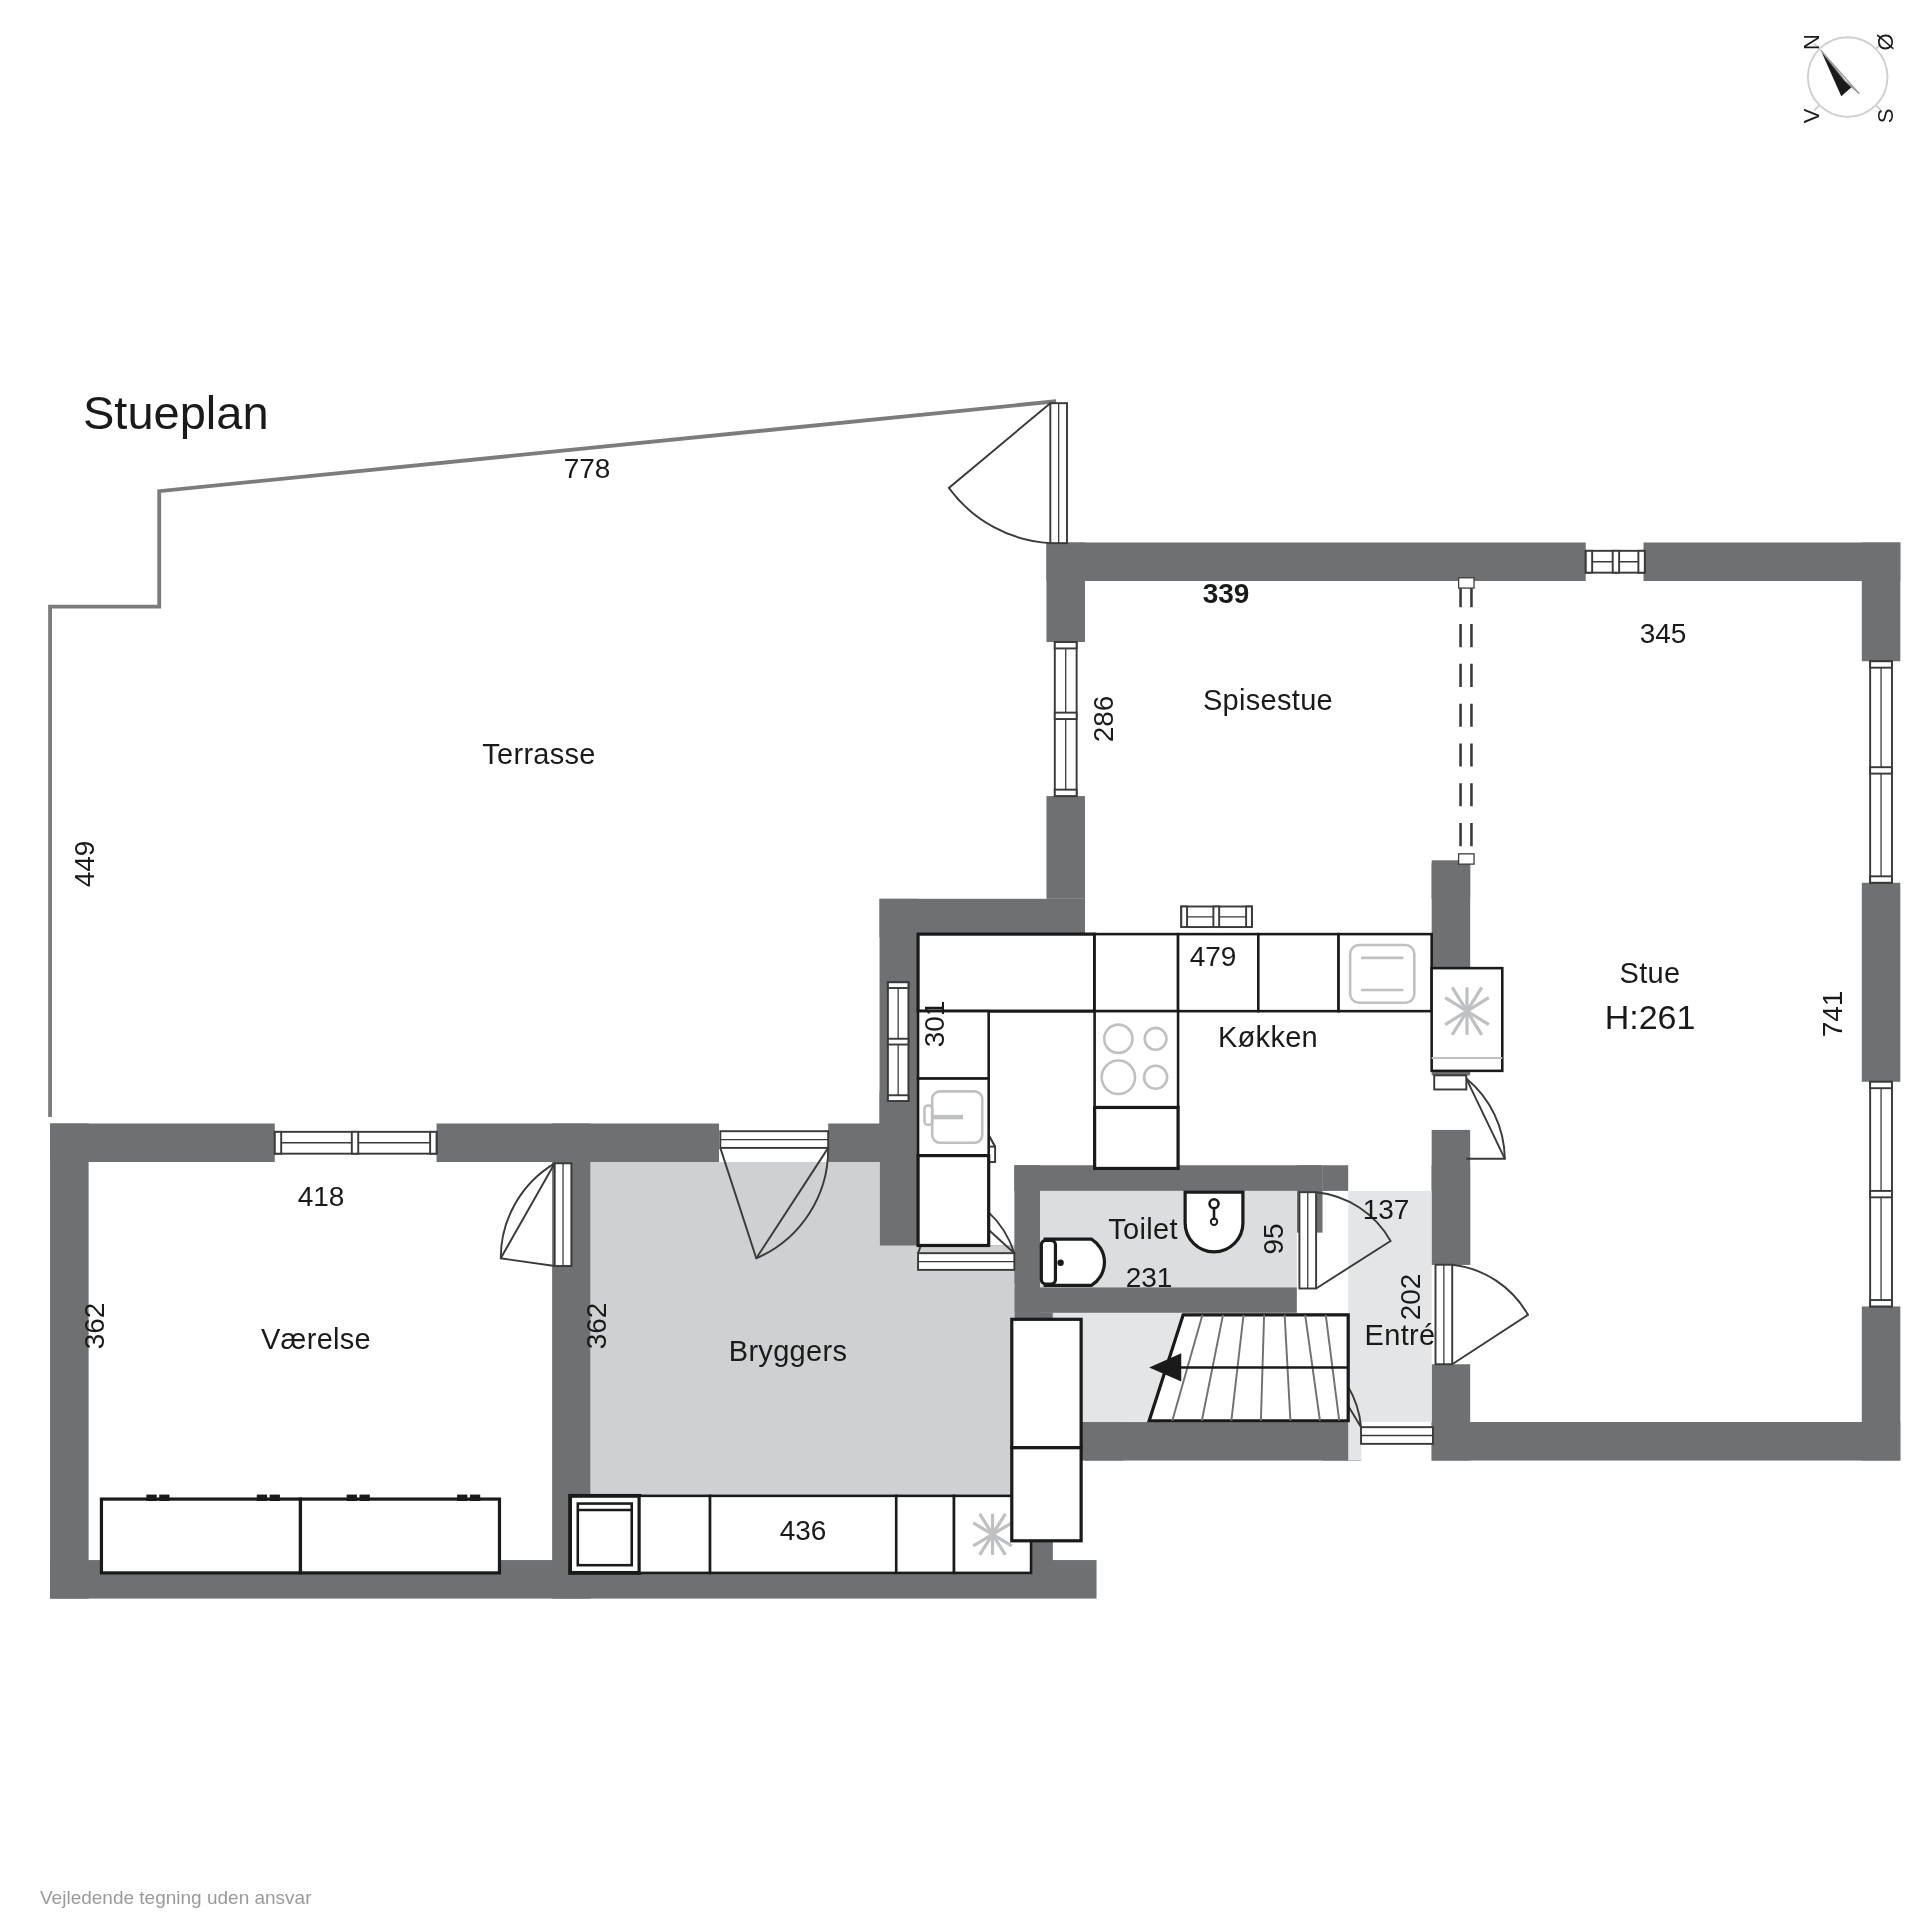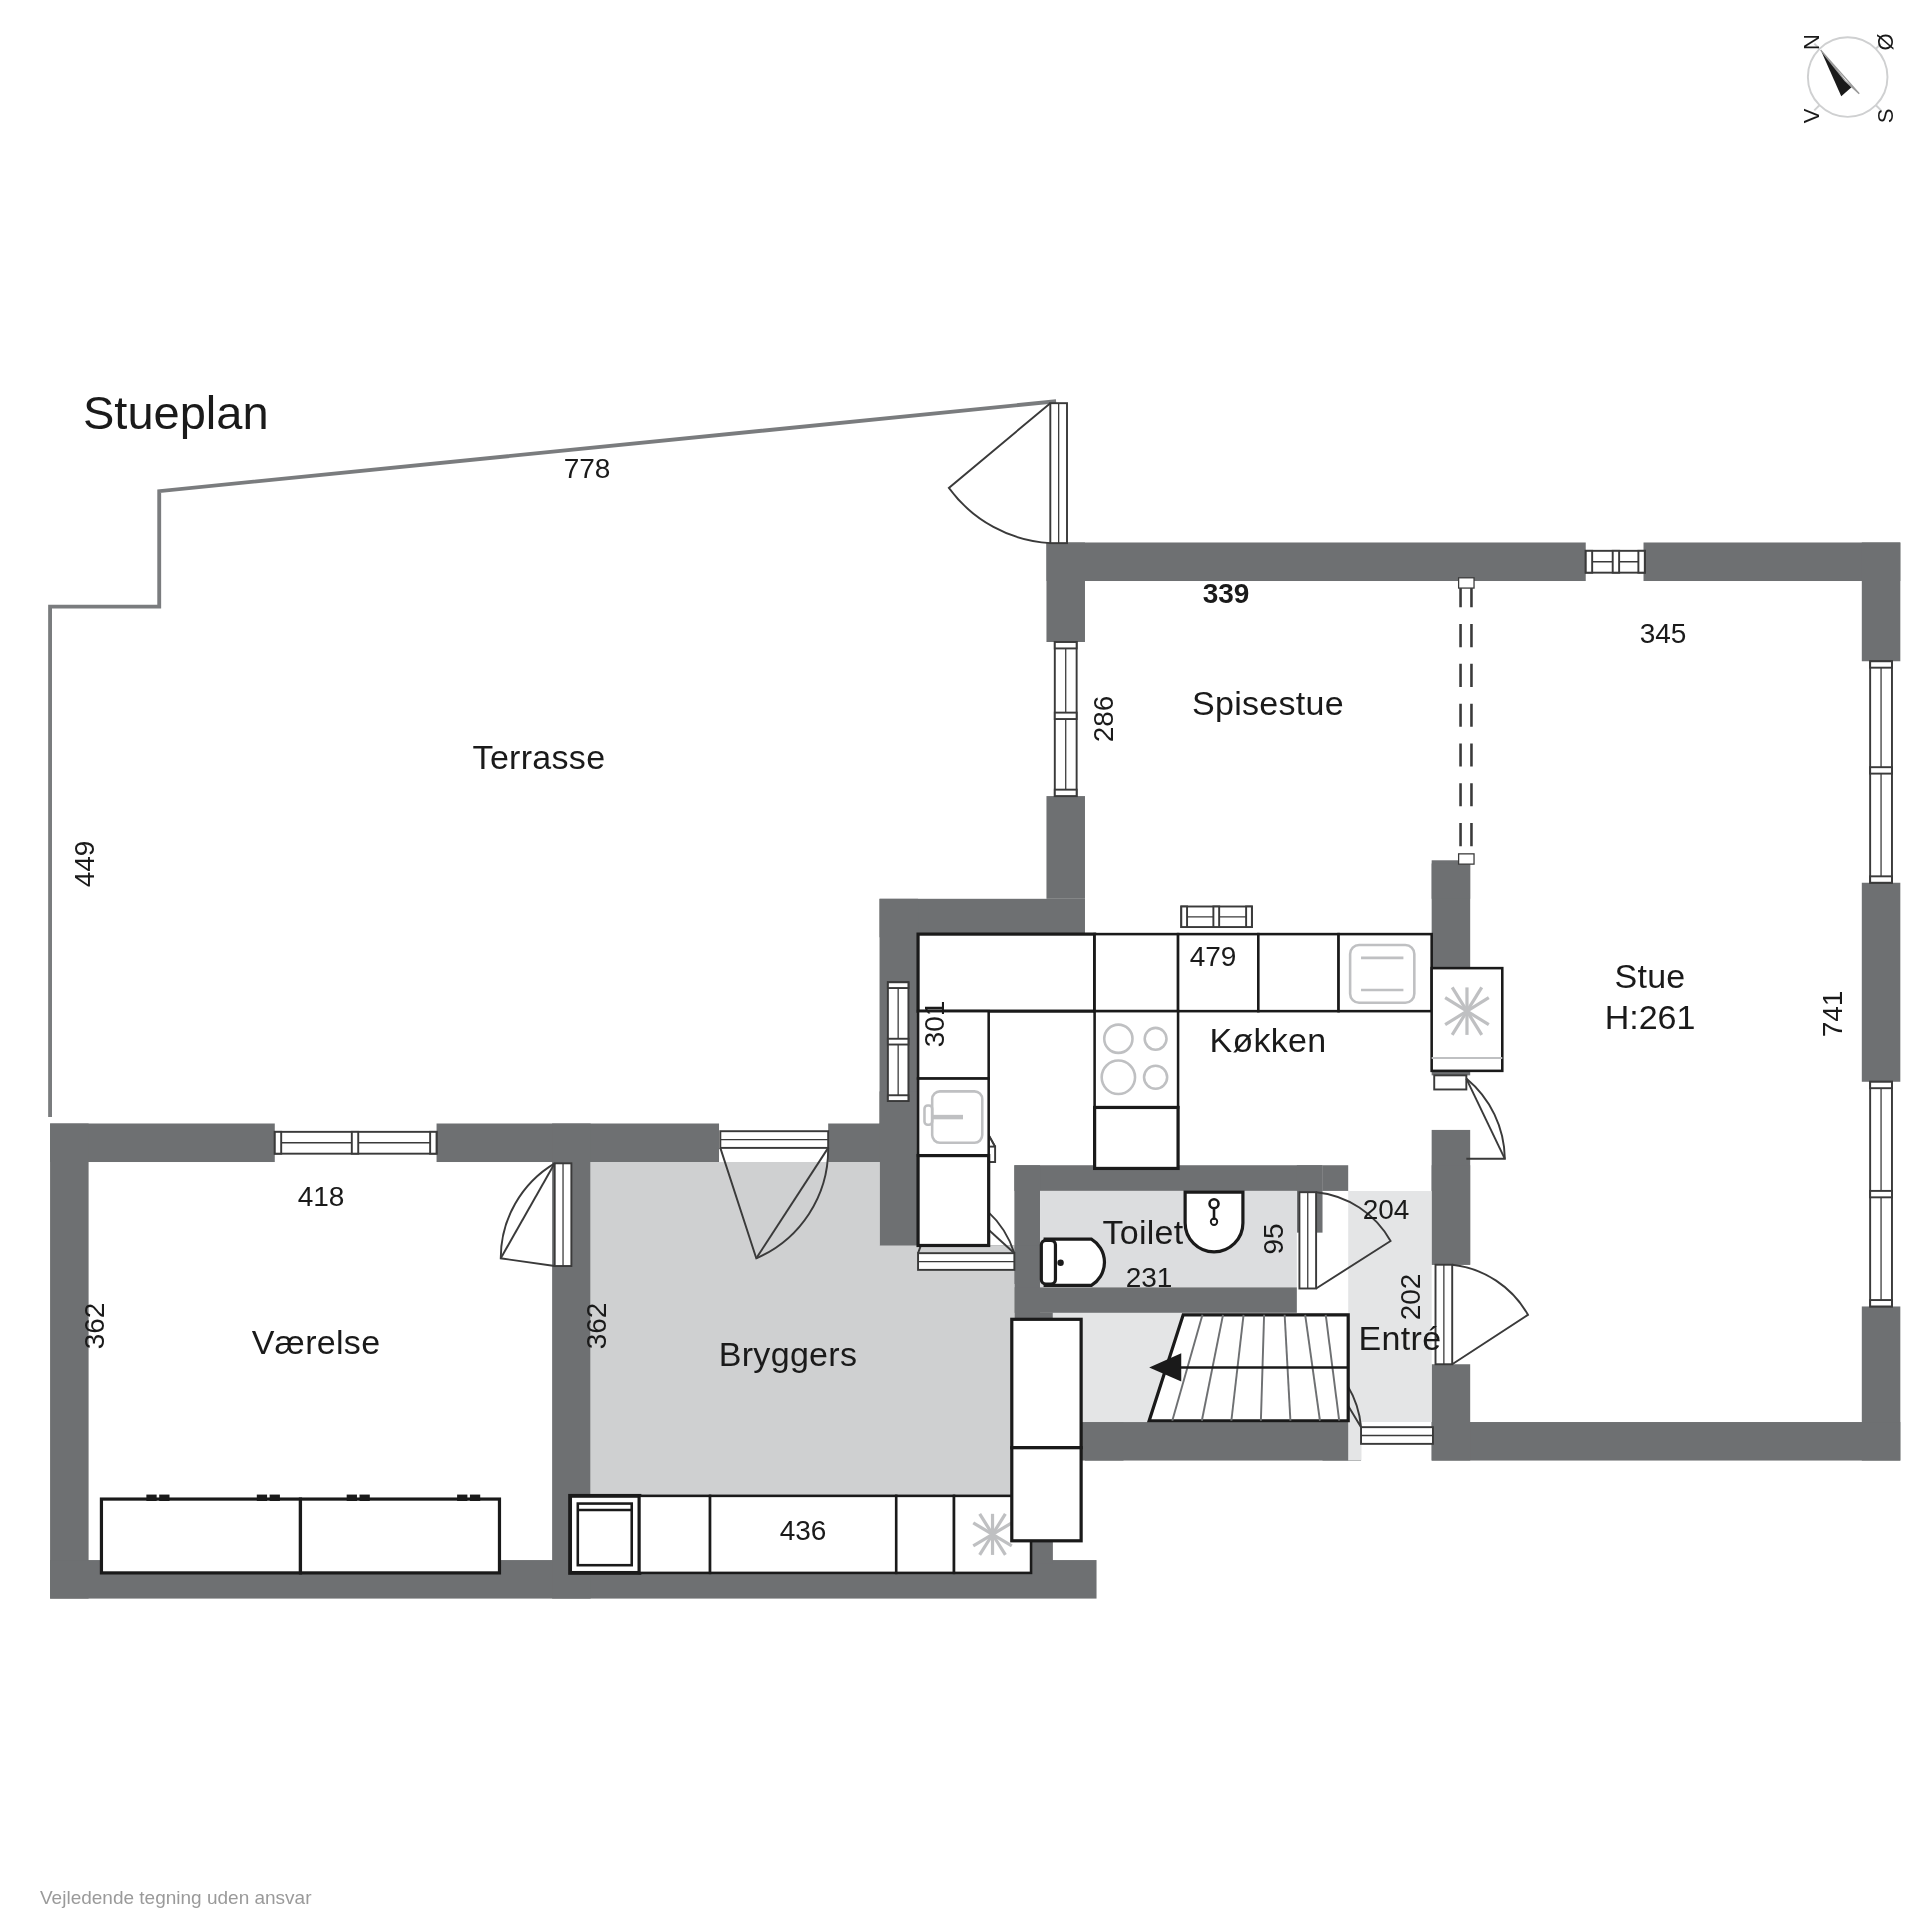--- a/index.html
+++ b/index.html
@@ -1,19 +1,19 @@
 <!DOCTYPE html>
 <html style="font-size:10.3px"><head>
 <meta charset="utf-8">
 <style>
   html,body{margin:0;padding:0;background:#ffffff;}
   body{width:1926px;height:1926px;position:relative;font-family:"Liberation Sans",sans-serif;overflow:hidden;}
   #plan{position:absolute;left:0;top:0;width:1926px;height:1926px;}
   .txt{position:absolute;white-space:nowrap;color:#1a1a1a;font-family:"Liberation Sans",sans-serif;}
-  .roomname{font-size:34px;letter-spacing:0.3px;}
+  .roomname{font-size:29px;letter-spacing:0.3px;}
   .dim{font-size:28px;}
   .subh{font-size:34px;}
   .title{font-size:47px;}
   .footer{font-size:19px;color:#9a9a9a;}
   .ctr{transform:translateX(-50%);}
   .ctrrot{transform-origin:center center;transform:translate(-50%,-50%) rotate(-90deg);}
   .compassletter{font-size:22px;color:#1a1a1a;font-family:"Liberation Sans",sans-serif;position:absolute;}
 </style>
 </head>
 <body>
@@ -364,21 +364,21 @@
 <div class="txt dim ctr" style="left:587px;top:453px;">778</div>
 <div class="txt dim ctrrot" style="left:85px;top:864px;">449</div>
 <div class="txt dim ctr" style="left:1226px;top:578px;font-weight:bold;">339</div>
 <div class="txt dim ctrrot" style="left:1104px;top:719px;">286</div>
 <div class="txt dim ctr" style="left:1663px;top:578px;margin-top:40px;">345</div>
 <div class="txt dim ctrrot" style="left:1833px;top:1014px;">741</div>
 <div class="txt dim ctr" style="left:1213px;top:941px;">479</div>
 <div class="txt dim ctrrot" style="left:935px;top:1024px;">301</div>
 <div class="txt dim ctr" style="left:1149px;top:1262px;">231</div>
 <div class="txt dim ctrrot" style="left:1274px;top:1239px;">95</div>
-<div class="txt dim ctr" style="left:1386px;top:1194px;">204</div>
+<div class="txt dim ctr" style="left:1386px;top:1194px;">137</div>
 <div class="txt dim ctrrot" style="left:1411px;top:1297px;">202</div>
 <div class="txt dim ctr" style="left:321px;top:1181px;">418</div>
 <div class="txt dim ctrrot" style="left:95px;top:1326px;">362</div>
 <div class="txt dim ctrrot" style="left:597px;top:1326px;">362</div>
 <div class="txt dim ctr" style="left:803px;top:1515px;">436</div>
 
 <div class="compassletter ctrrot" style="left:1812px;top:42px;">N</div>
 <div class="compassletter ctrrot" style="left:1886px;top:42px;">Ø</div>
 <div class="compassletter ctrrot" style="left:1886px;top:116px;">S</div>
 <div class="compassletter ctrrot" style="left:1812px;top:116px;">V</div>

